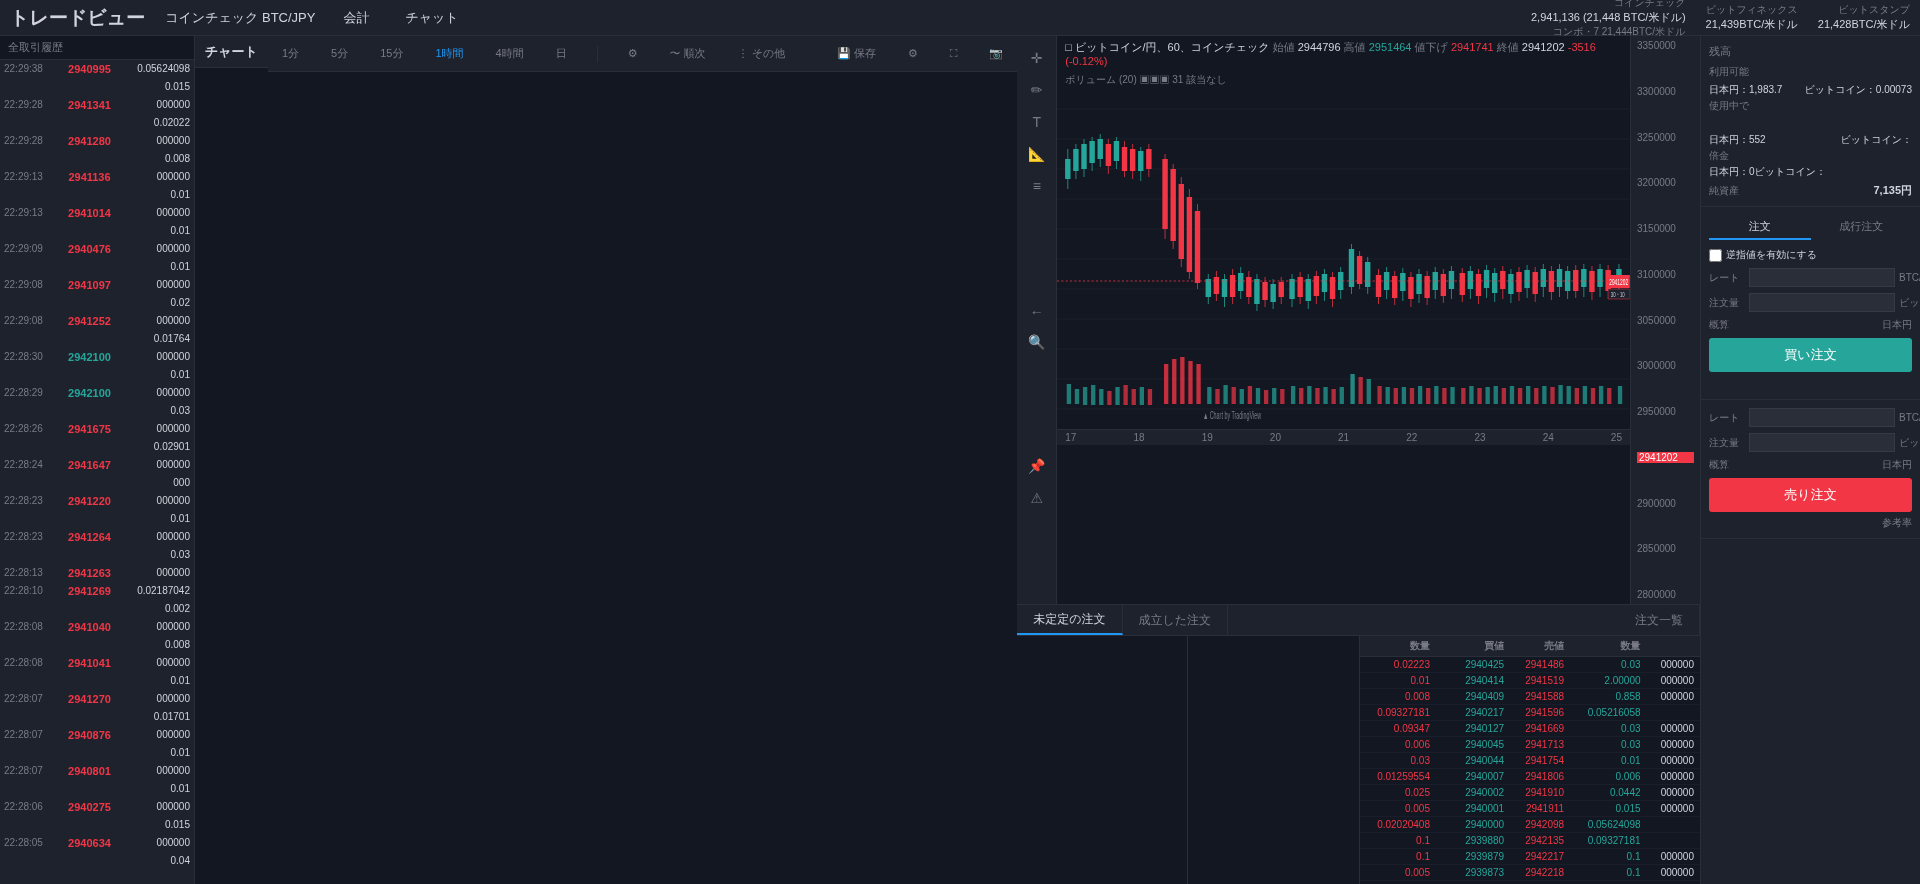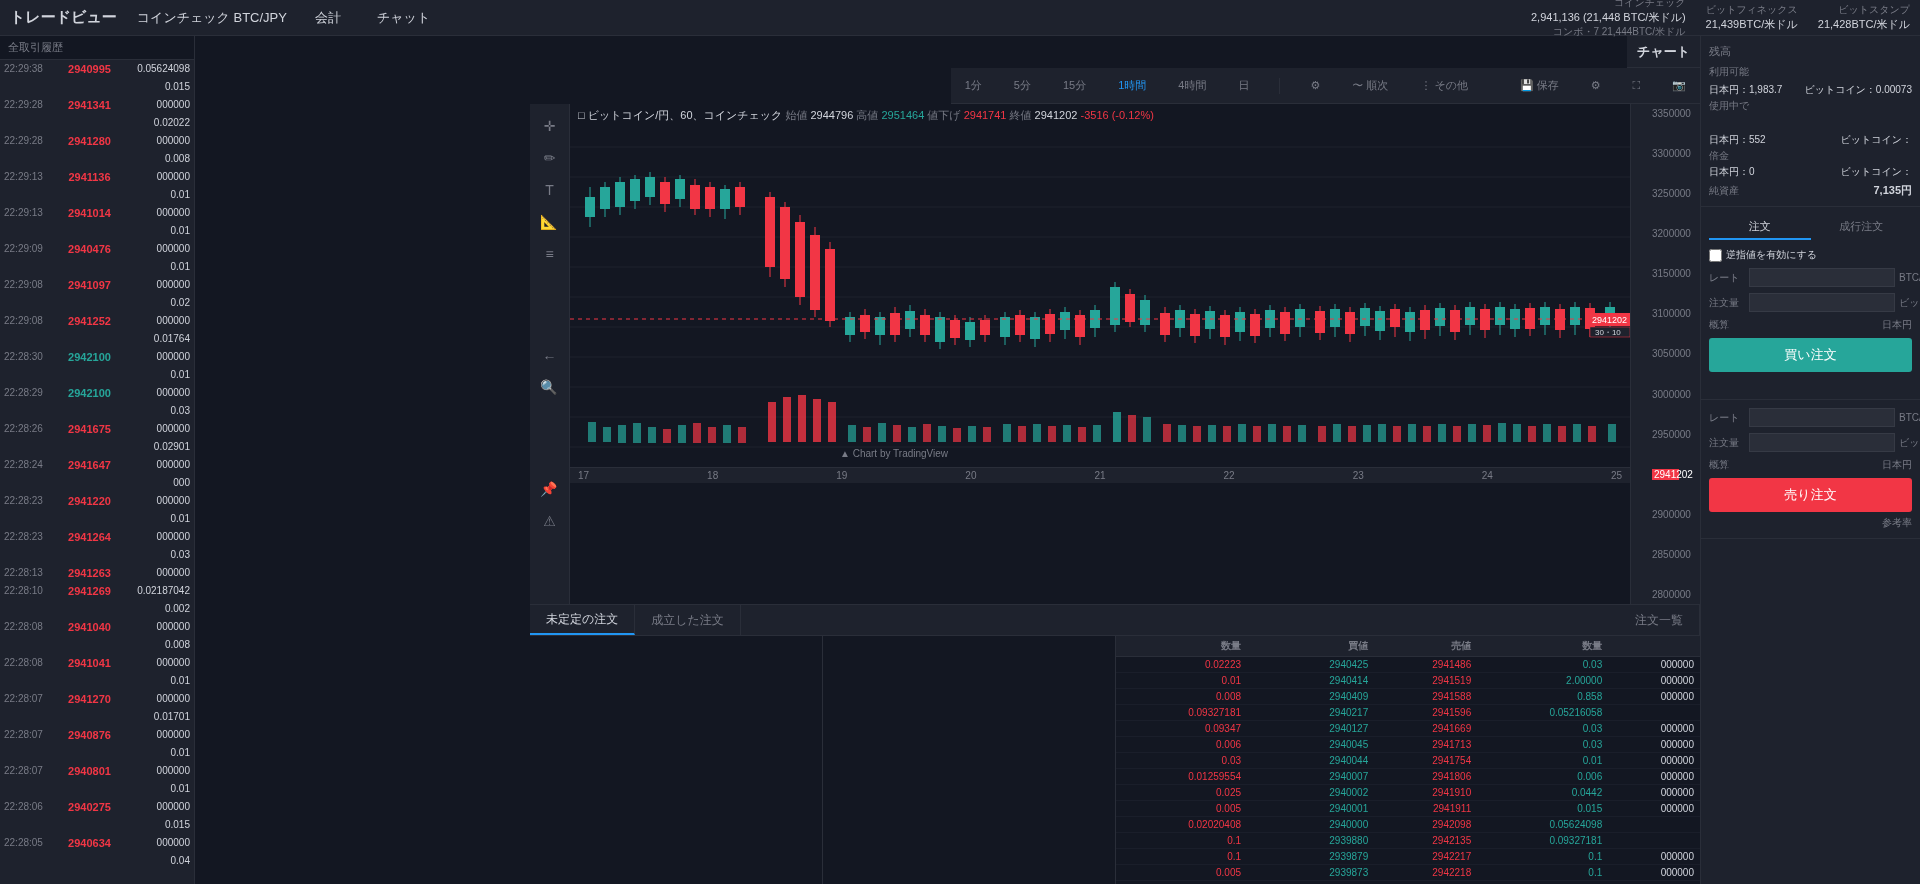--- a/index.html
+++ b/index.html
@@ -1,20 +1,20 @@
 <!DOCTYPE html>
 <html><head>
   <meta charset="utf-8">
   <style>
     * { margin: 0; padding: 0; box-sizing: border-box; }
     body { background: #131722; color: #d1d4dc; font-family: 'Helvetica Neue', Arial, sans-serif; font-size: 11px; width: 1920px; height: 884px; overflow: hidden; }
 
     
     .top-header { display: flex; align-items: center; height: 36px; background: #1e222d; border-bottom: 1px solid #2a2e39; padding: 0 10px; }
-    .app-title { color: #d1d4dc; font-size: 15px; font-weight: bold; margin-right: 20px; white-space: nowrap; }
+    .app-title { color: #d1d4dc; font-size: 19px; font-weight: bold; margin-right: 20px; white-space: nowrap; }
     .exchange-pair { color: #d1d4dc; font-size: 13px; margin-right: 20px; }
     .nav-item { color: #d1d4dc; font-size: 13px; margin-right: 20px; cursor: pointer; padding: 4px 8px; }
     .spacer { flex: 1; }
     .exchange-prices { display: flex; gap: 20px; align-items: center; }
     .exchange-price-item { display: flex; flex-direction: column; align-items: flex-end; font-size: 10px; }
     .exchange-name { color: #787b86; }
     .exchange-price-val { color: #d1d4dc; font-size: 11px; }
 
     
     .main-layout { display: flex; height: calc(884px - 36px); }
@@ -24,21 +24,21 @@
     .left-panel-header { padding: 4px 8px; background: #131722; color: #787b86; font-size: 11px; border-bottom: 1px solid #2a2e39; }
     .trade-list { flex: 1; overflow: hidden; }
     .trade-row { display: flex; justify-content: space-between; align-items: center; padding: 1px 4px; border-bottom: 1px solid #1e222d; min-height: 18px; }
     .trade-time { color: #787b86; font-size: 10px; min-width: 55px; }
     .trade-price { font-size: 11px; font-weight: bold; }
     .trade-price.red { color: #f23645; }
     .trade-price.green { color: #26a69a; }
     .trade-amount { color: #d1d4dc; font-size: 10px; text-align: right; min-width: 70px; }
 
     
-    .center-panel { flex: 1; display: flex; flex-direction: column; min-width: 0; align-items: flex-end; }
+    .center-panel { flex: 1; display: flex; flex-direction: row; min-width: 0; }
 
     
     .chart-header { height: 32px; background: #1e222d; border-bottom: 1px solid #2a2e39; display: flex; align-items: center; padding: 0 10px; }
     .chart-title { color: #d1d4dc; font-size: 13px; font-weight: bold; }
 
     
     .chart-toolbar { height: 36px; background: #1e222d; border-bottom: 1px solid #2a2e39; display: flex; align-items: center; padding: 0 8px; gap: 20px; }
     .toolbar-btn { color: #787b86; font-size: 11px; padding: 3px 6px; cursor: pointer; border-radius: 3px; white-space: nowrap; }
     .toolbar-btn.active { color: #2196f3; }
     .toolbar-sep { width: 1px; height: 16px; background: #2a2e39; margin: 0 4px; }
@@ -51,21 +51,21 @@
     .chart-info-bar { padding: 4px 8px; font-size: 11px; color: #787b86; }
     .chart-info-bar .symbol { color: #d1d4dc; }
     .chart-info-bar .open { color: #d1d4dc; }
     .chart-info-bar .high { color: #26a69a; }
     .chart-info-bar .low { color: #f23645; }
     .chart-info-bar .close { color: #d1d4dc; }
     .chart-info-bar .change.neg { color: #f23645; }
     .volume-bar { padding: 2px 8px; font-size: 10px; color: #787b86; }
 
     
-    .price-scale { width: 70px; background: #1e222d; border-left: 1px solid #2a2e39; display: flex; flex-direction: column; justify-content: space-between; padding: 4px 21px; font-size: 10px; color: #787b86; }
+    .price-scale { width: 70px; background: #1e222d; border-left: 1px solid #2a2e39; display: flex; flex-direction: column; justify-content: space-between; padding: 4px 6px; font-size: 10px; color: #787b86; }
 
     
     .bottom-panel { height: 280px; background: #131722; border-top: 1px solid #2a2e39; display: flex; flex-direction: column; }
     .bottom-tabs { display: flex; height: 32px; background: #1e222d; border-bottom: 1px solid #2a2e39; }
     .bottom-tab { padding: 0 16px; display: flex; align-items: center; font-size: 12px; cursor: pointer; color: #787b86; border-right: 1px solid #2a2e39; }
     .bottom-tab.active { color: #d1d4dc; border-bottom: 2px solid #2196f3; }
     .orders-section { display: flex; height: calc(280px - 32px); }
     .pending-orders { flex: 1; overflow: hidden; border-right: 1px solid #2a2e39; }
     .completed-orders { flex: 1; overflow: hidden; border-right: 1px solid #2a2e39; }
     .orders-overview { flex: 2; overflow-y: auto; }
@@ -405,20 +405,25 @@
             <span> </span>
             <span>始値</span>
             <span class="open">2944796</span>
             <span>高値</span>
             <span class="high">2951464</span>
             <span>値下げ</span>
             <span class="low">2941741</span>
             <span>終値</span>
             <span class="close">2941202</span>
             <span class="change neg">-3516 (-0.12%)</span>
+          </div>
+          <div class="volume-bar">
+            <span>ボリューム (20)</span>
+            <span> ▣▣▣ </span>
+            <span>31 該当なし</span>
           </div>
 
           <div style="display:flex; flex:1; position:relative;">
             <svg width="100%" height="340" viewBox="0 0 1060 340" preserveAspectRatio="none" style="display:block;">
 
               <rect width="1060" height="340" fill="#131722"></rect>
 
               <line x1="0" y1="20" x2="1060" y2="20" stroke="#1e222d" stroke-width="1"></line>
               <line x1="0" y1="50" x2="1060" y2="50" stroke="#1e222d" stroke-width="1"></line>
               <line x1="0" y1="80" x2="1060" y2="80" stroke="#1e222d" stroke-width="1"></line>
@@ -845,21 +850,21 @@
       <div style="display:flex; justify-content:space-between; margin-bottom:20px;">
         <span style="color:#787b86;font-size:10px;">使用中で</span>
       </div>
       <div style="display:flex; justify-content:space-between; margin-bottom:2px;">
         <span style="color:#d1d4dc;font-size:10px;">日本円：552</span>
         <span style="color:#d1d4dc;font-size:10px;">ビットコイン：</span>
       </div>
       <div style="display:flex; justify-content:space-between; margin-bottom:2px;">
         <span style="color:#787b86;font-size:10px;">倍金</span>
       </div>
-      <div style="display:flex; justify-content:space-between; margin-bottom:2px;">
+      <div style="display:flex; margin-bottom:2px;">
         <span style="color:#d1d4dc;font-size:10px;">日本円：0</span>
         <span style="color:#d1d4dc;font-size:10px;">ビットコイン：</span>
       </div>
       <div style="display:flex; justify-content:space-between; margin-top:4px; align-items:center;">
         <span style="color:#787b86;font-size:10px;">純資産</span>
         <span style="color:#d1d4dc;font-size:11px;font-weight:bold;">7,135円</span>
       </div>
     </div>
 
     <div class="order-form-section">

